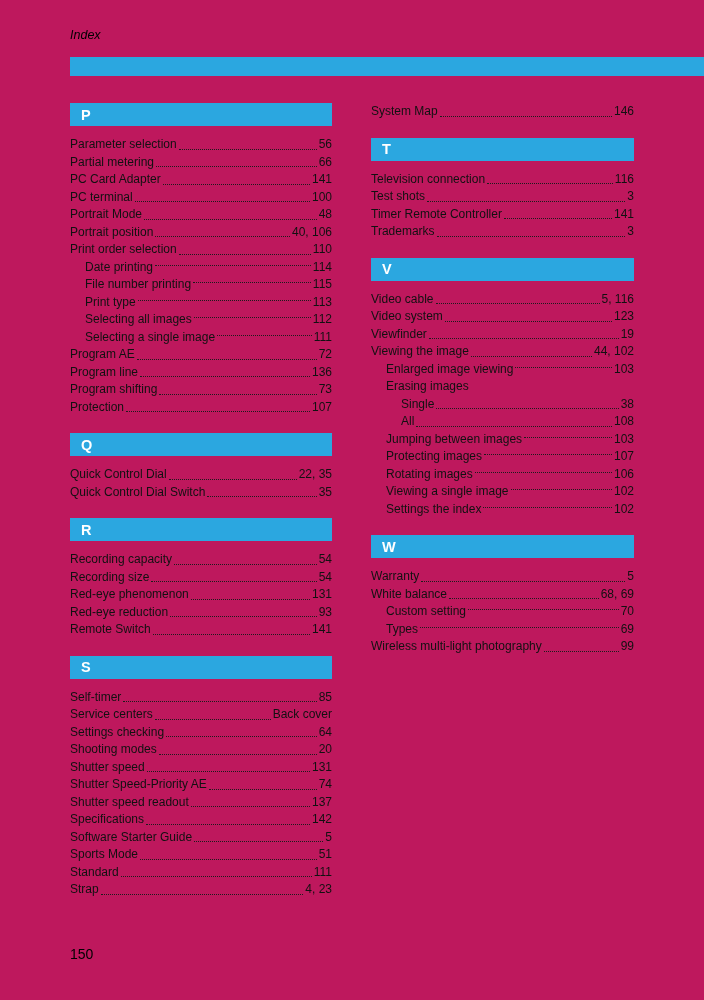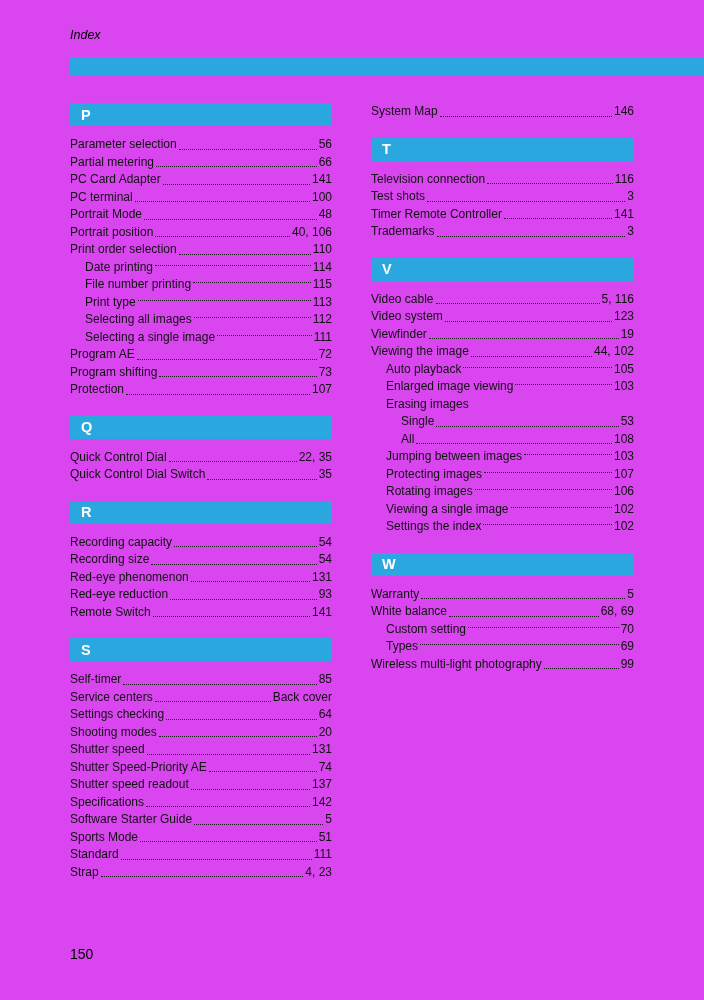--- a/index.html
+++ b/index.html
@@ -2,21 +2,21 @@
 <html style="--accent: #2ba7e0;"><head>
 <meta charset="utf-8">
 <style>
   * { box-sizing: border-box; }
   html, body { margin: 0; padding: 0; background: #e8e8e8; }
   .page {
     position: relative;
     width: 704px;
     height: 1000px;
     margin: 0 auto;
-    background: #d946ef;
+    background: #be185d;
     font-family: "Liberation Sans", sans-serif;
     color: #111;
     overflow: hidden;
   }
   .index-label {
     position: absolute;
     left: 70px;
     top: 28px;
     font-style: italic;
     font-size: 12.5px;
@@ -148,20 +148,25 @@
             <span class="label">Selecting a single image</span>
             <span class="leader"></span>
             <span class="page-num">111</span>
           </div>
           <div class="entry">
             <span class="label">Program AE</span>
             <span class="leader"></span>
             <span class="page-num">72</span>
           </div>
           <div class="entry">
+            <span class="label">Program line</span>
+            <span class="leader"></span>
+            <span class="page-num">136</span>
+          </div>
+          <div class="entry">
             <span class="label">Program shifting</span>
             <span class="leader"></span>
             <span class="page-num">73</span>
           </div>
           <div class="entry">
             <span class="label">Protection</span>
             <span class="leader"></span>
             <span class="page-num">107</span>
           </div>
         </div>
@@ -327,36 +332,31 @@
             <span class="label">Viewfinder</span>
             <span class="leader"></span>
             <span class="page-num">19</span>
           </div>
           <div class="entry">
             <span class="label">Viewing the image</span>
             <span class="leader"></span>
             <span class="page-num">44, 102</span>
           </div>
           <div class="entry indent-1">
-            <span class="label">Auto playback</span>
-            <span class="leader"></span>
-            <span class="page-num">105</span>
-          </div>
-          <div class="entry indent-1">
             <span class="label">Enlarged image viewing</span>
             <span class="leader"></span>
             <span class="page-num">103</span>
           </div>
           <div class="entry indent-1">
             <span class="label">Erasing images</span>
           </div>
           <div class="entry indent-2">
             <span class="label">Single</span>
             <span class="leader"></span>
-            <span class="page-num">53</span>
+            <span class="page-num">38</span>
           </div>
           <div class="entry indent-2">
             <span class="label">All</span>
             <span class="leader"></span>
             <span class="page-num">108</span>
           </div>
           <div class="entry indent-1">
             <span class="label">Jumping between images</span>
             <span class="leader"></span>
             <span class="page-num">103</span>

